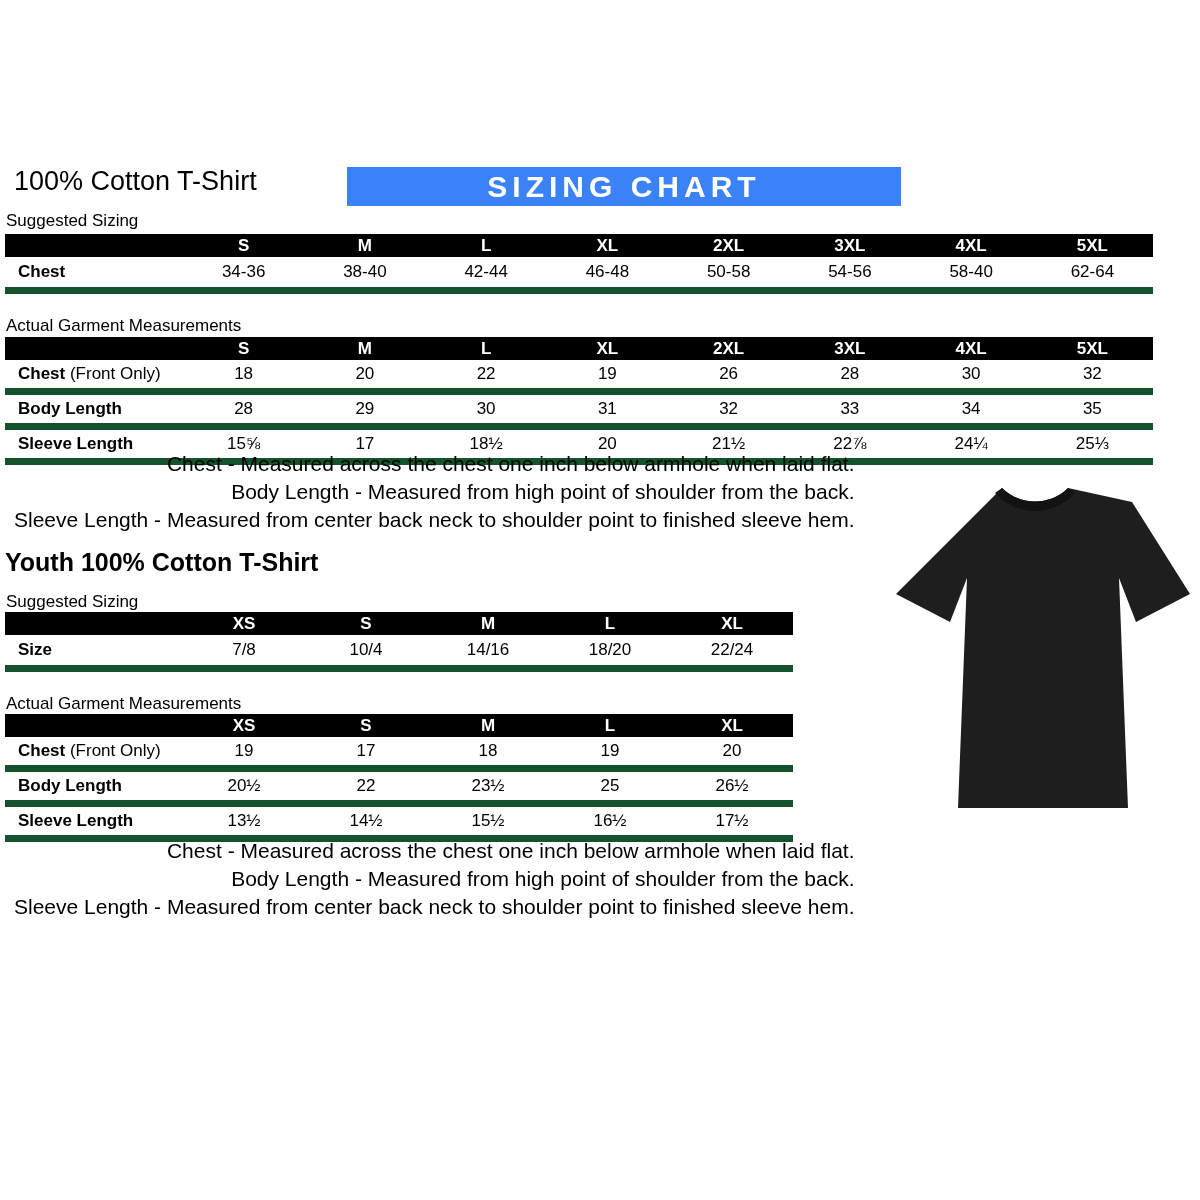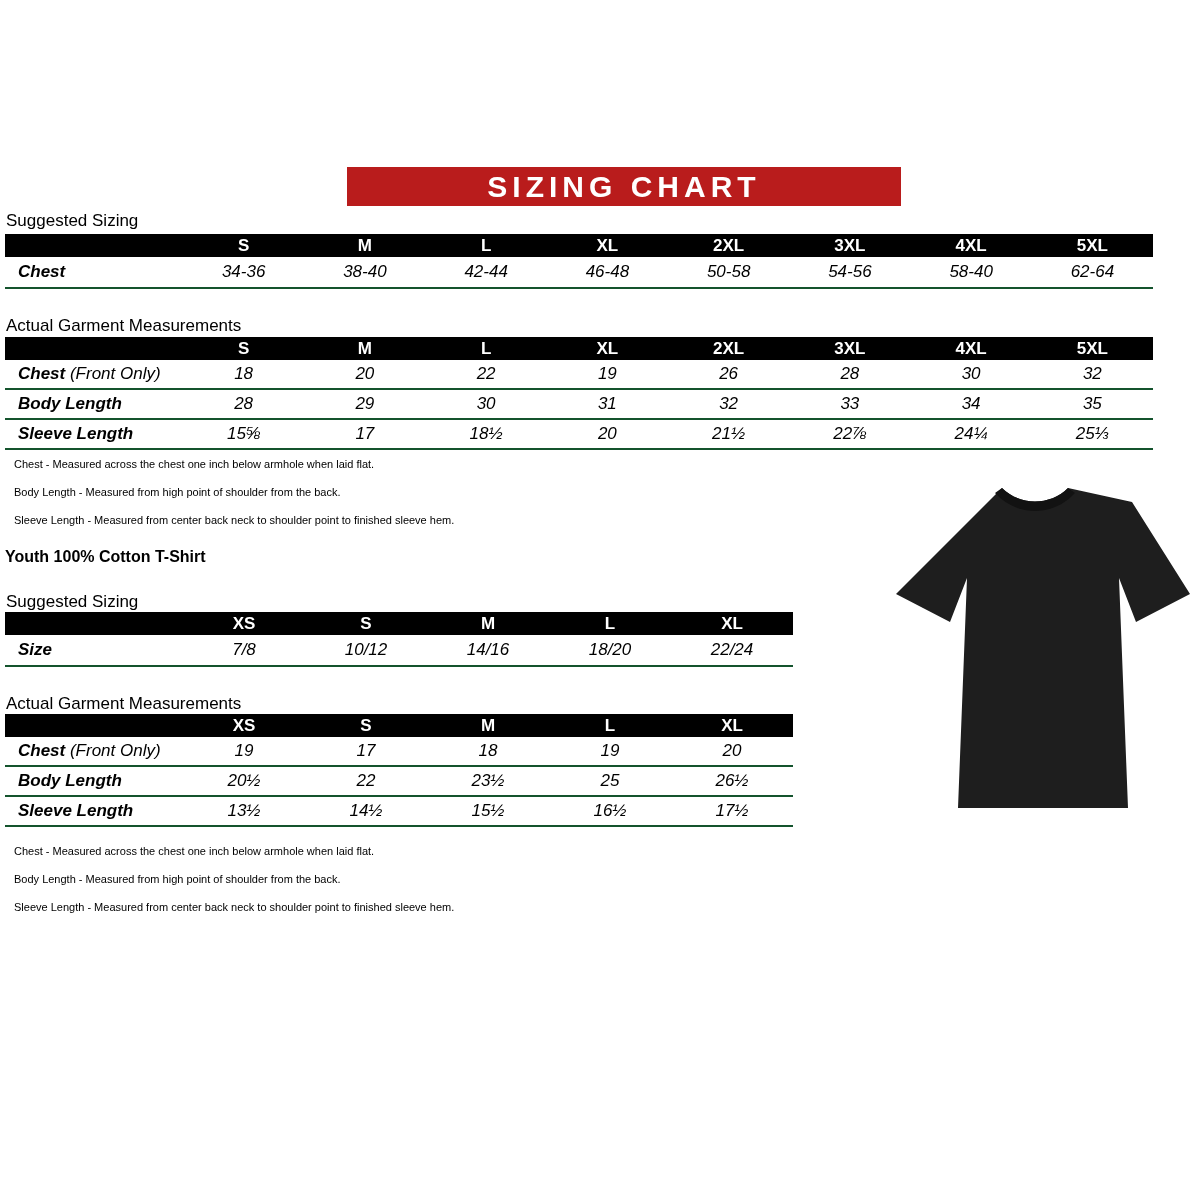--- a/index.html
+++ b/index.html
@@ -4,61 +4,62 @@
 <style>
   html,body { margin:0; padding:0; background:#fff; }
   .page {
     position:relative; width:1200px; height:1200px; background:#ffffff;
     font-family:"Liberation Sans","DejaVu Sans",sans-serif; color:#000;
     overflow:hidden;
   }
 
   
   .title-adult { position:absolute; left:14px; top:166px; font-size:27px; font-weight:400; white-space:nowrap; }
-  .banner { position:absolute; left:347px; top:167px; width:554px; height:39px; background:#b91c1c;
+  .banner { position:absolute; left:347px; top:167px; width:554px; height:39px; background:#3b82f6;
             display:flex; align-items:center; justify-content:center; }
   .banner span { color:#fff; font-weight:700; font-size:30px; letter-spacing:5px; white-space:nowrap; }
-  .title-youth { position:absolute; left:5px; top:548px; font-size:16px; font-weight:700; white-space:nowrap; }
+  .title-youth { position:absolute; left:5px; top:548px; font-size:25px; font-weight:700; white-space:nowrap; }
 
   .seclabel { position:absolute; left:6px; font-size:17px; white-space:nowrap;text-align:center; }
   #lbl-adult-suggested { top:211px; }
   #lbl-adult-actual    { top:316px; }
   #lbl-youth-suggested { top:592px; }
   #lbl-youth-actual    { top:694px; }
 
   
   .dtable { position:absolute; left:5px; font-size:17px; }
   #tbl-adult-suggested { top:234px; width:1148px; }
   #tbl-adult-actual    { top:337px; width:1148px; }
   #tbl-youth-suggested { top:612px; width:788px; }
   #tbl-youth-actual    { top:714px; width:788px; }
 
   .trow  { display:flex; align-items:center; }
   .thead { background:#000; color:#fff; font-weight:700; height:23px; }
-  .tdata { height:28px; border-bottom:2px solid #14532d; background:#fff;font-style:italic; }
+  .tdata { height:28px; border-bottom:7px solid #14532d; background:#fff; }
   #tbl-adult-suggested .tdata, #tbl-youth-suggested .tdata { height:30px; }
   .tlabel { width:178px; padding-left:13px; box-sizing:border-box; text-align:left; white-space:nowrap; }
   .tlabel b { font-weight:700; }
   .tcell { flex:1; text-align:center; white-space:nowrap; }
 
   
-  .notes { position:absolute; left:14px; font-size:11px; }
+  .notes { position:absolute; left:14px; font-size:21px;text-align:right; }
   .note  { height:28px; line-height:28px; white-space:nowrap; }
   #notes-adult { top:450px; }
   #notes-youth { top:837px; }
 
   
   .tee { position:absolute; left:890px; top:472px; width:308px; height:348px; }
   .tee svg { width:100%; height:100%; display:block; }
 </style>
 </head>
 <body>
 
 <div class="page">
 
+  <div class="title-adult">100% Cotton T-Shirt</div>
 
   <div class="banner">
     <span>SIZING CHART</span>
   </div>
 
   <div class="seclabel" id="lbl-adult-suggested">Suggested Sizing</div>
   <div class="dtable" id="tbl-adult-suggested">
       <div class="trow thead">
         <div class="tlabel"></div>
         <div class="tcell">S</div>
@@ -145,21 +146,21 @@
         <div class="tlabel"></div>
         <div class="tcell">XS</div>
         <div class="tcell">S</div>
         <div class="tcell">M</div>
         <div class="tcell">L</div>
         <div class="tcell">XL</div>
       </div>
       <div class="trow tdata">
         <div class="tlabel"><b>Size</b></div>
         <div class="tcell">7/8</div>
-        <div class="tcell">10/12</div>
+        <div class="tcell">10/4</div>
         <div class="tcell">14/16</div>
         <div class="tcell">18/20</div>
         <div class="tcell">22/24</div>
       </div>
     </div>
 
   <div class="seclabel" id="lbl-youth-actual">Actual Garment Measurements</div>
   <div class="dtable" id="tbl-youth-actual">
       <div class="trow thead">
         <div class="tlabel"></div>

